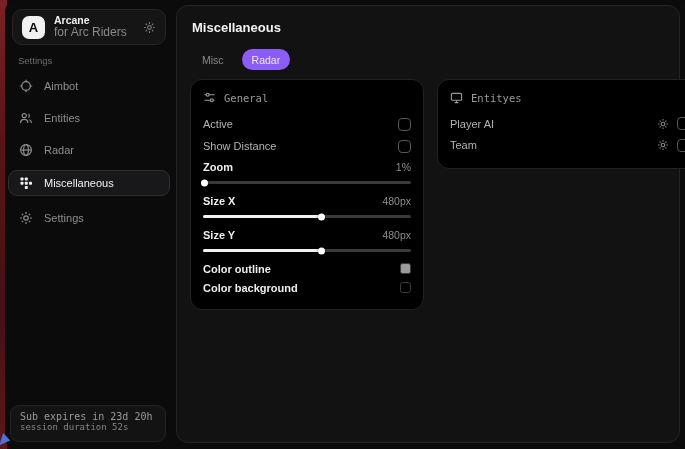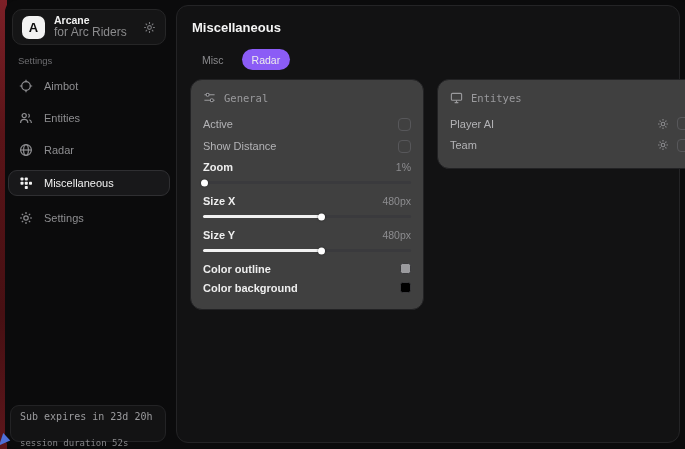--- a/index.html
+++ b/index.html
@@ -37,33 +37,33 @@
   .nav-item { display:flex; align-items:center; gap:11px; height:24px; margin:4px 0 8px;
               padding:0 10px; color:#8e8e91; font-size:11px; border-radius:9px;
               border:1px solid transparent; }
   .nav-item.active { background:#18181a; border-color:#2f2f32; color:#f2f2f2;
                      height:26px; margin:6px 0 10px; }
 
   .footer-card { position:absolute; left:5px; bottom:7px; width:156px; height:37px;
                  background:#131314; border:1px solid #232325; border-radius:9px;
                  padding:5px 9px; }
   .footer-l1 { font-family:"DejaVu Sans Mono", monospace; font-size:10px; color:#9b9b9e; white-space:nowrap; }
-  .footer-l2 { font-family:"DejaVu Sans Mono", monospace; font-size:9px; color:#87878a; margin-top:16px; }
+  .footer-l2 { font-family:"DejaVu Sans Mono", monospace; font-size:9px; color:#87878a; margin-top:0; }
 
   
   .main { position:absolute; left:171px; top:5px; width:504px; height:438px;
           background:#121213; border:1px solid #242426; border-radius:12px; }
   .page-title { position:absolute; left:15px; top:14px; color:#f4f4f4; font-size:13px; font-weight:bold; }
   .tabs { position:absolute; left:15px; top:43px; display:flex; align-items:center; gap:8px; }
   .tab { height:21px; display:flex; align-items:center; padding:0 10px; border-radius:12px;
          font-size:10.5px; color:#8a8a8d; }
   .tab.active { background:#8b5cf6; color:#ececec; }
 
   .panels { position:absolute; left:13px; top:73px; display:flex; gap:13px; align-items:flex-start; }
-  .panel { background:#404040; border:1px solid #222224; border-radius:12px; padding:11px 12px 12px; }
+  .panel { background:#000000; border:1px solid #222224; border-radius:12px; padding:11px 12px 12px; }
   .panel-general { width:234px; }
   .panel-entities { width:266px; }
   .panel-head { display:flex; align-items:center; gap:8px; margin-bottom:9px;
                 font-family:"DejaVu Sans Mono", monospace; font-size:10.5px; color:#9a9a9d; }
   .row { display:flex; align-items:center; justify-content:space-between; height:22px; }
   .row-label { font-size:11px; color:#b3b3b6; }
   .row-label.bright { color:#eeeeee; font-weight:bold; }
   .row-value { font-size:10.5px; color:#8c8c8f; }
   .row-right { display:flex; align-items:center; gap:8px; }
 

